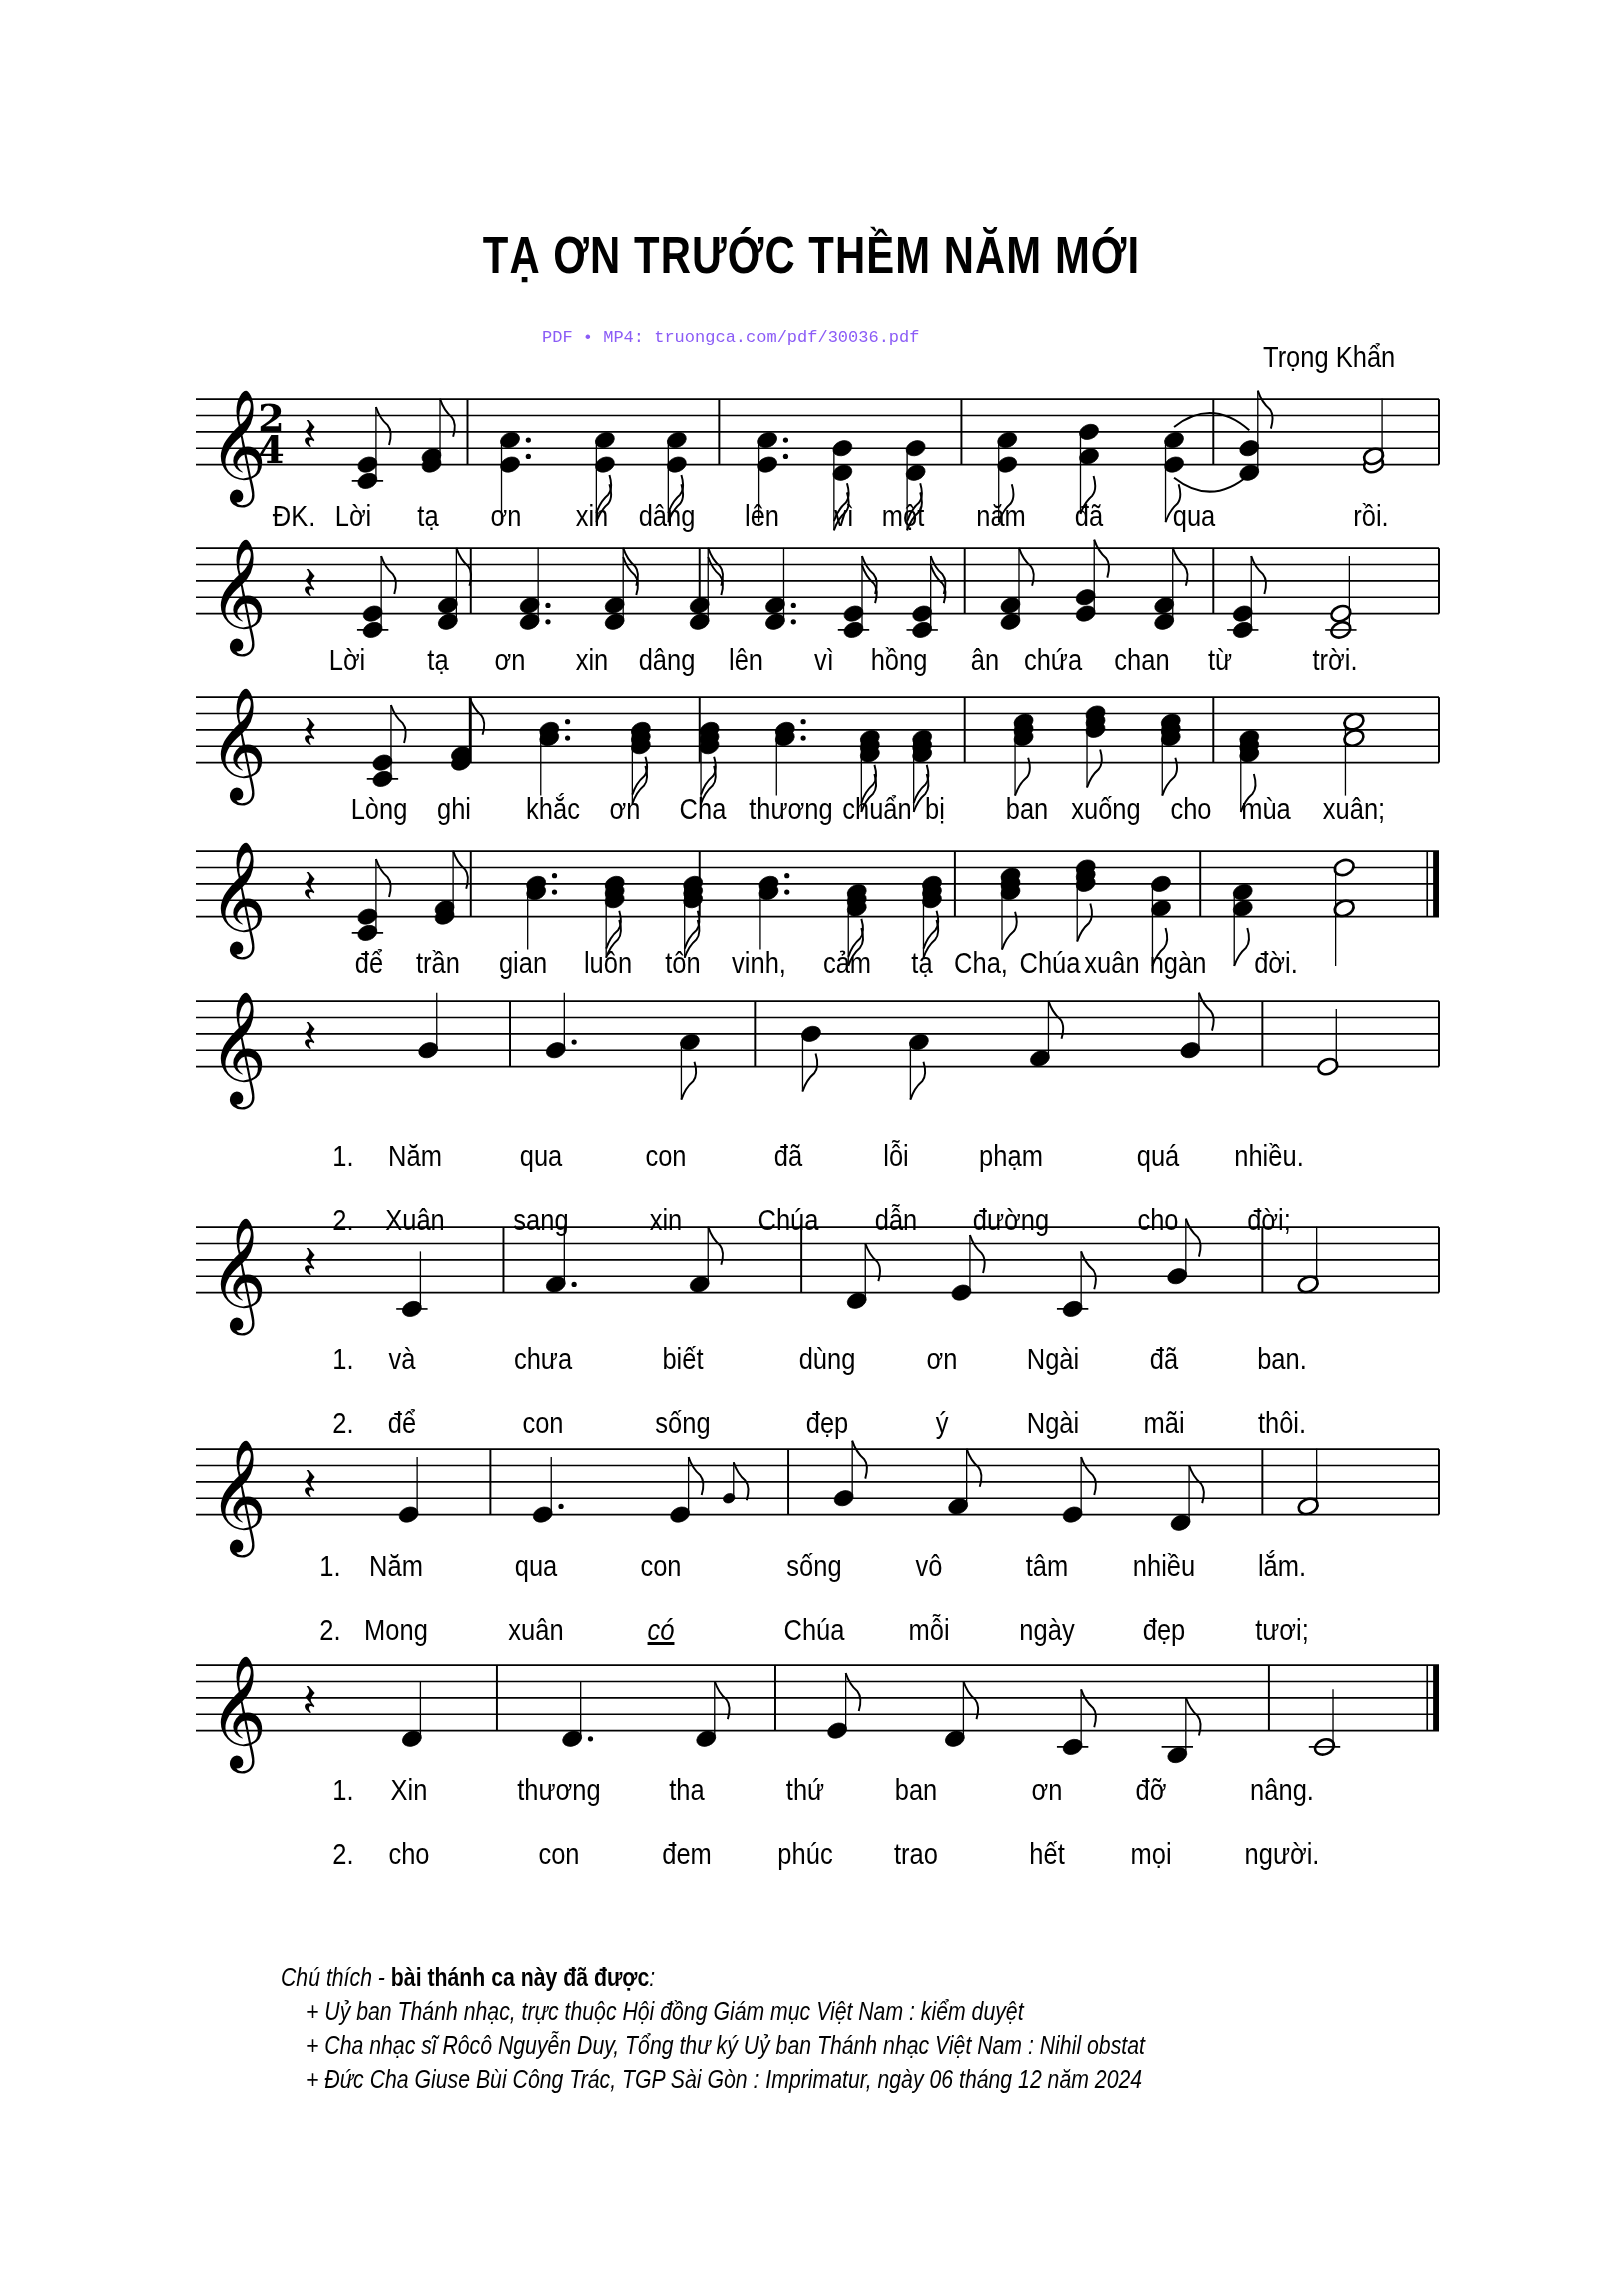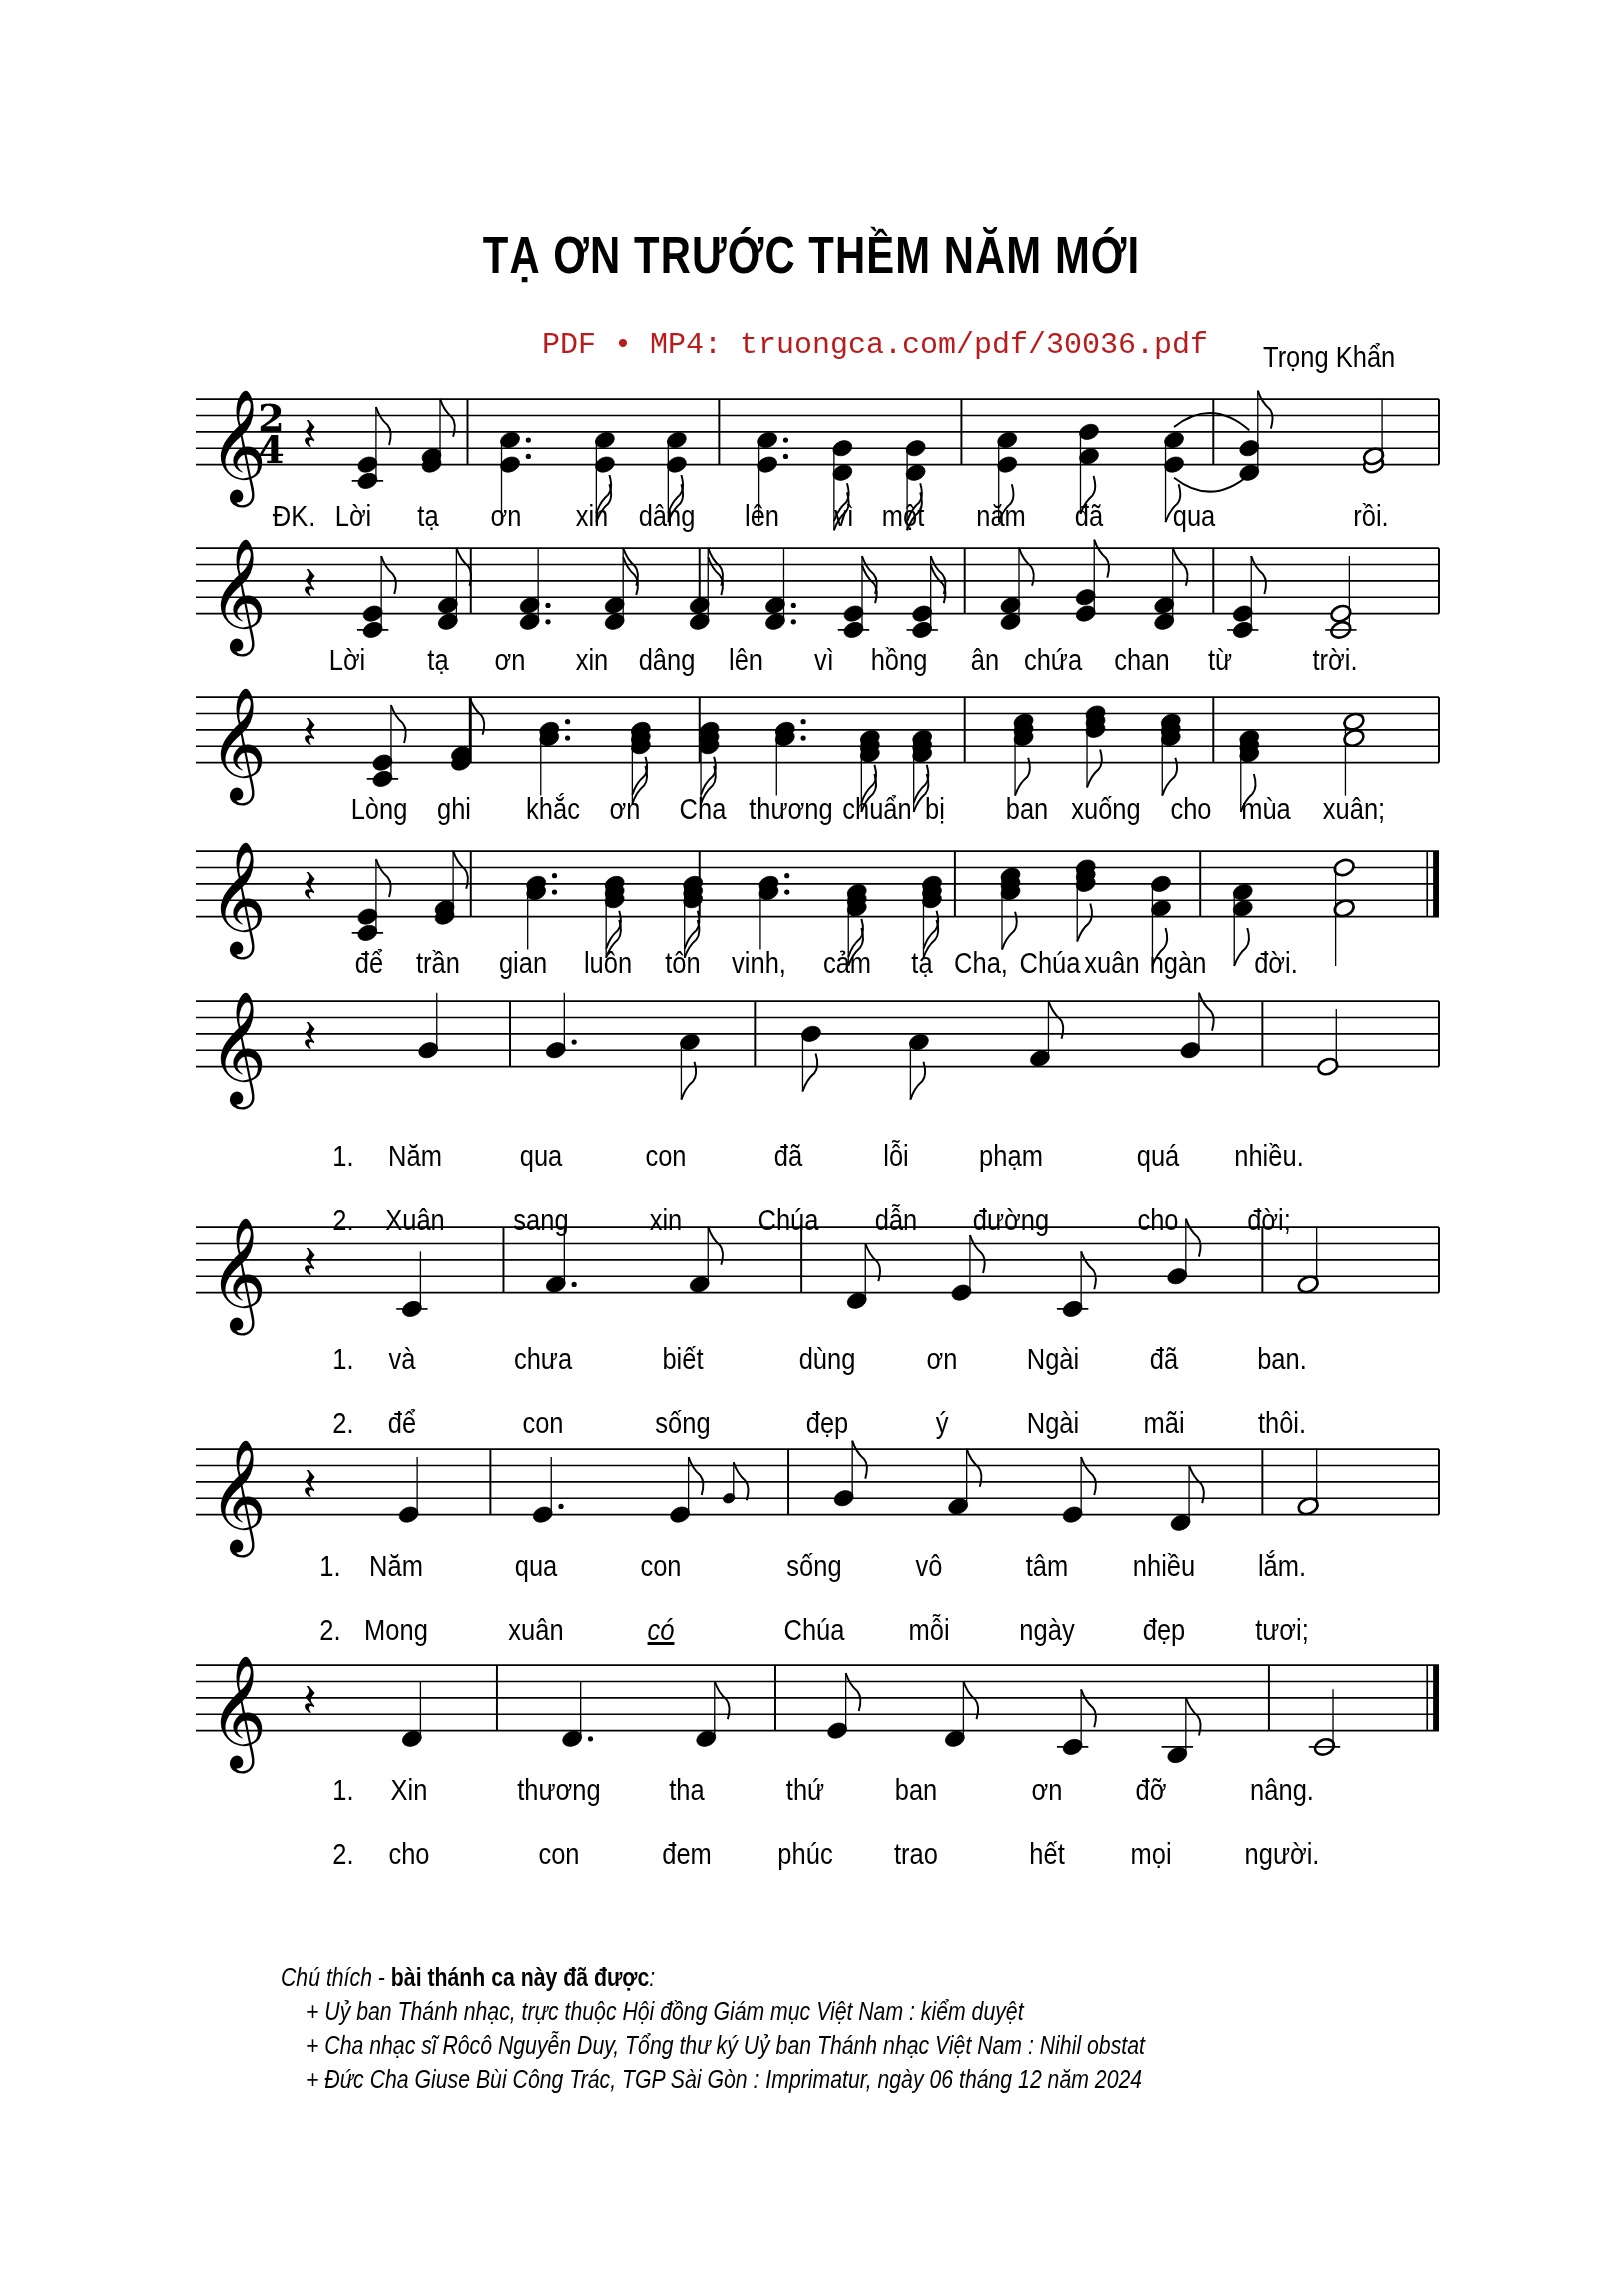--- a/index.html
+++ b/index.html
@@ -1,21 +1,21 @@
 <!DOCTYPE html>
 <html style="font-size:10.5px"><head>
 <meta charset="utf-8">
 <style>
   html, body { margin:0; padding:0; background:#ffffff; }
   body { width:1623px; height:2295px; position:relative; overflow:hidden; color:#000; }
   .title { position:absolute; left:0; width:1623px; top:226px; text-align:center;
     font-family:"Liberation Sans", sans-serif; font-weight:bold; font-size:51px;
     letter-spacing:1.3px; transform:scaleX(0.82); transform-origin:center; }
   .source { position:absolute; left:542px; top:328px; font-family:"Liberation Mono", monospace;
-    font-size:30px; color:#b91c1c; }
+    font-size:17px; color:#8b5cf6; }
   .composer { position:absolute; left:1263px; top:340px; font-family:"Liberation Sans", sans-serif;
     font-size:30px; transform:scaleX(0.85); transform-origin:left; }
   .system { position:absolute; left:196px; width:1243px; }
   .system svg { position:absolute; left:0; top:0; overflow:visible; }
   .lyric-row { position:absolute; left:0; width:1243px; height:39px; }
   .lyric { position:absolute; font-family:"Liberation Sans", sans-serif; font-size:30px;
     transform:translateX(-50%) scaleX(0.85); white-space:nowrap; }
   .lyric.underline { text-decoration:underline; font-style:italic; }
   .notes { position:absolute; left:281px; top:1963px; font-family:"Liberation Sans", sans-serif;
     font-size:25px; transform:scaleX(0.85); transform-origin:left; }

